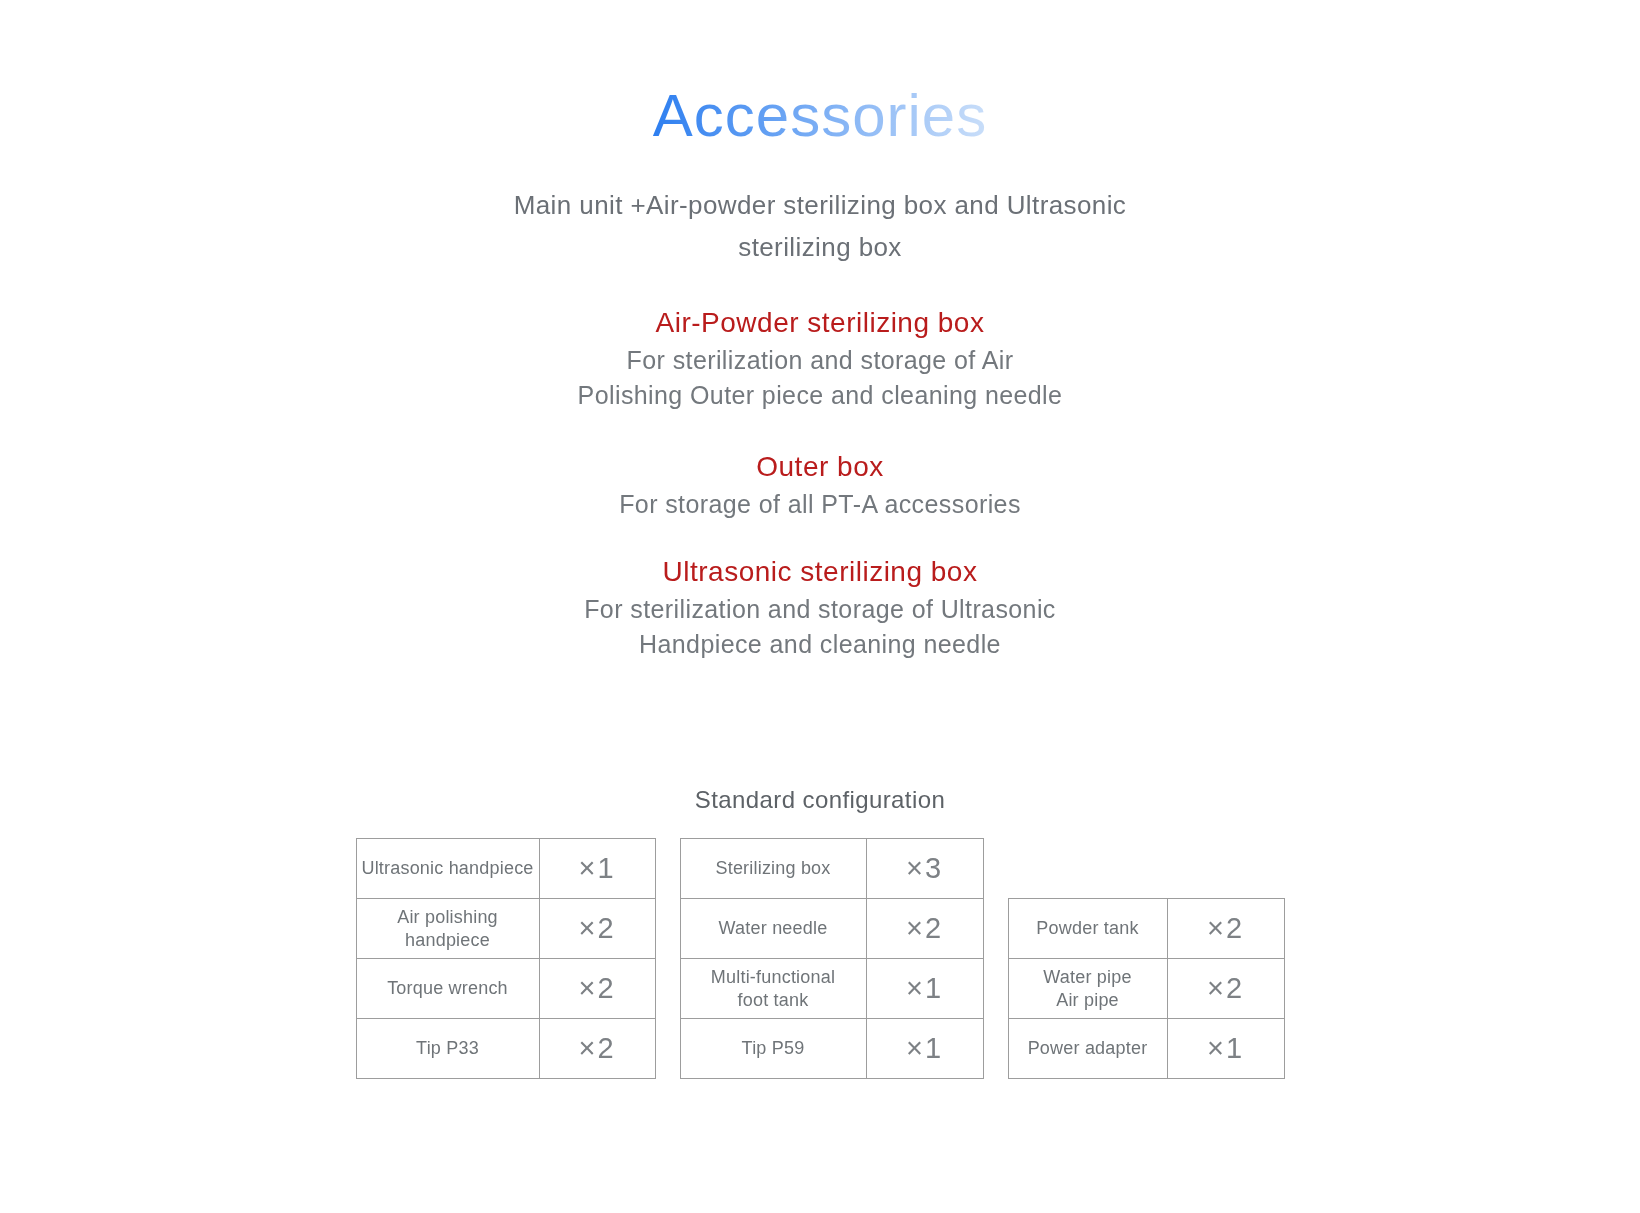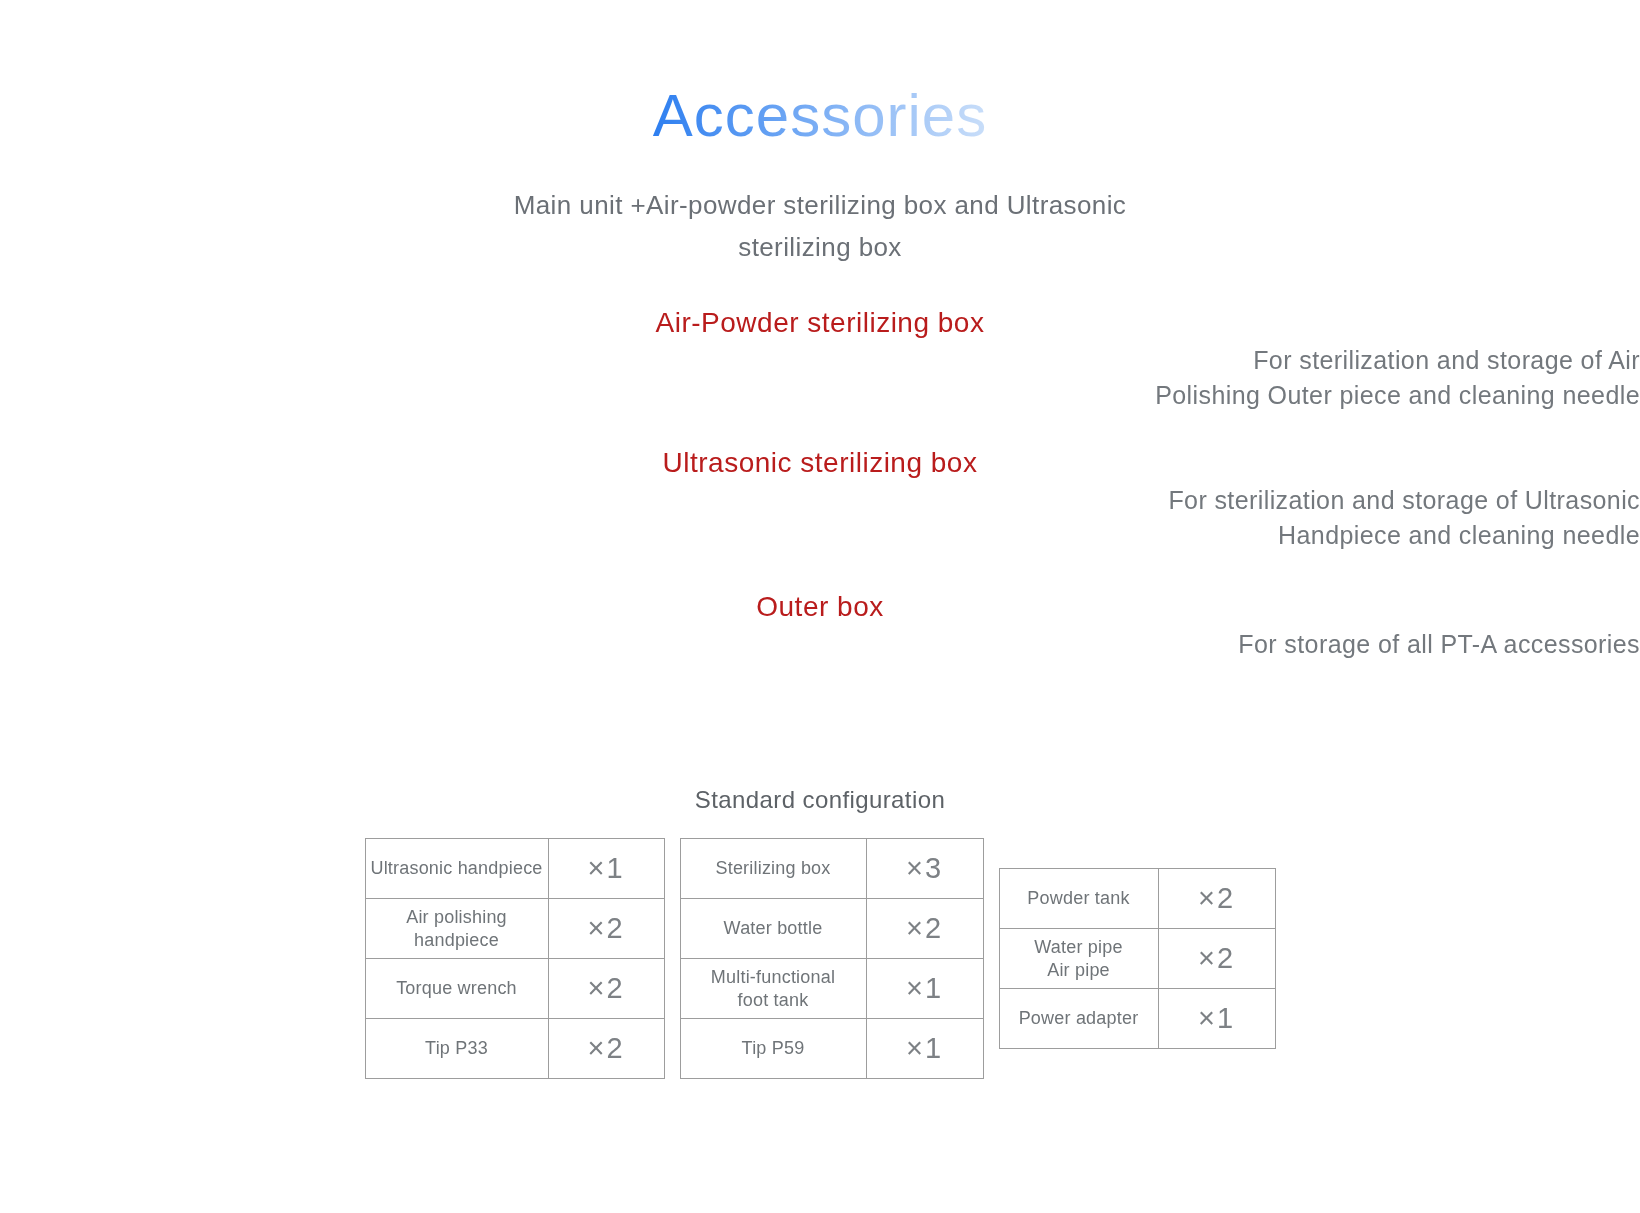--- a/index.html
+++ b/index.html
@@ -52,37 +52,36 @@
   }
   .s1 { margin-top: 37px; }
   .s2 { margin-top: 32px; }
   .s3 { margin-top: 36px; }
   .section-desc {
     margin-top: 2px;
     font-size: 25px;
     line-height: 35px;
     color: #73787d;
     letter-spacing: 0.4px;
-    text-align: right;
   }
   .config-heading {
     margin: 17px;
     margin-top: 121px;
     font-size: 24px;
     line-height: 34px;
     font-weight: 500;
     color: #5d6267;
     letter-spacing: 0.4px;
   }
   .tables {
     margin-top: 21px;
     display: flex;
     justify-content: center;
-    align-items: center;
-    gap: 15px;
+    align-items: flex-end;
+    gap: 24px;
   }
   table.config-table {
     border-collapse: collapse;
     table-layout: fixed;
     background: #ffffff;
   }
   table.t1 { width: 300px; }
   table.t2 { width: 304px; }
   table.t3 { width: 277px; }
   table.t1 col.c-label { width: 183px; }
@@ -122,31 +121,31 @@
 
   <div class="section">
     <h2 class="section-heading s1">Air-Powder sterilizing box</h2>
     <div class="section-desc">
       <div>For sterilization and storage of Air</div>
       <div>Polishing Outer piece and cleaning needle</div>
     </div>
   </div>
 
   <div class="section">
+    <h2 class="section-heading s3">Outer box</h2>
+    <div class="section-desc">
+      <div>For storage of all PT-A accessories</div>
+    </div>
+  </div>
+
+  <div class="section">
     <h2 class="section-heading s2">Ultrasonic sterilizing box</h2>
     <div class="section-desc">
       <div>For sterilization and storage of Ultrasonic</div>
       <div>Handpiece and cleaning needle</div>
-    </div>
-  </div>
-
-  <div class="section">
-    <h2 class="section-heading s3">Outer box</h2>
-    <div class="section-desc">
-      <div>For storage of all PT-A accessories</div>
     </div>
   </div>
 
   <h3 class="config-heading">Standard configuration</h3>
 
   <div class="tables">
 
     <table class="config-table t1">
       <colgroup>
           <col class="c-label">
@@ -177,21 +176,21 @@
       <colgroup>
           <col class="c-label">
           <col class="c-qty">
         </colgroup>
       <tbody>
           <tr>
         <td class="item-label">Sterilizing box</td>
         <td class="item-qty">×3</td>
       </tr>
       <tr>
-        <td class="item-label">Water bottle</td>
+        <td class="item-label">Water needle</td>
         <td class="item-qty">×2</td>
       </tr>
       <tr>
         <td class="item-label">Multi-functional
 foot tank</td>
         <td class="item-qty">×1</td>
       </tr>
       <tr>
         <td class="item-label">Tip P59</td>
         <td class="item-qty">×1</td>

